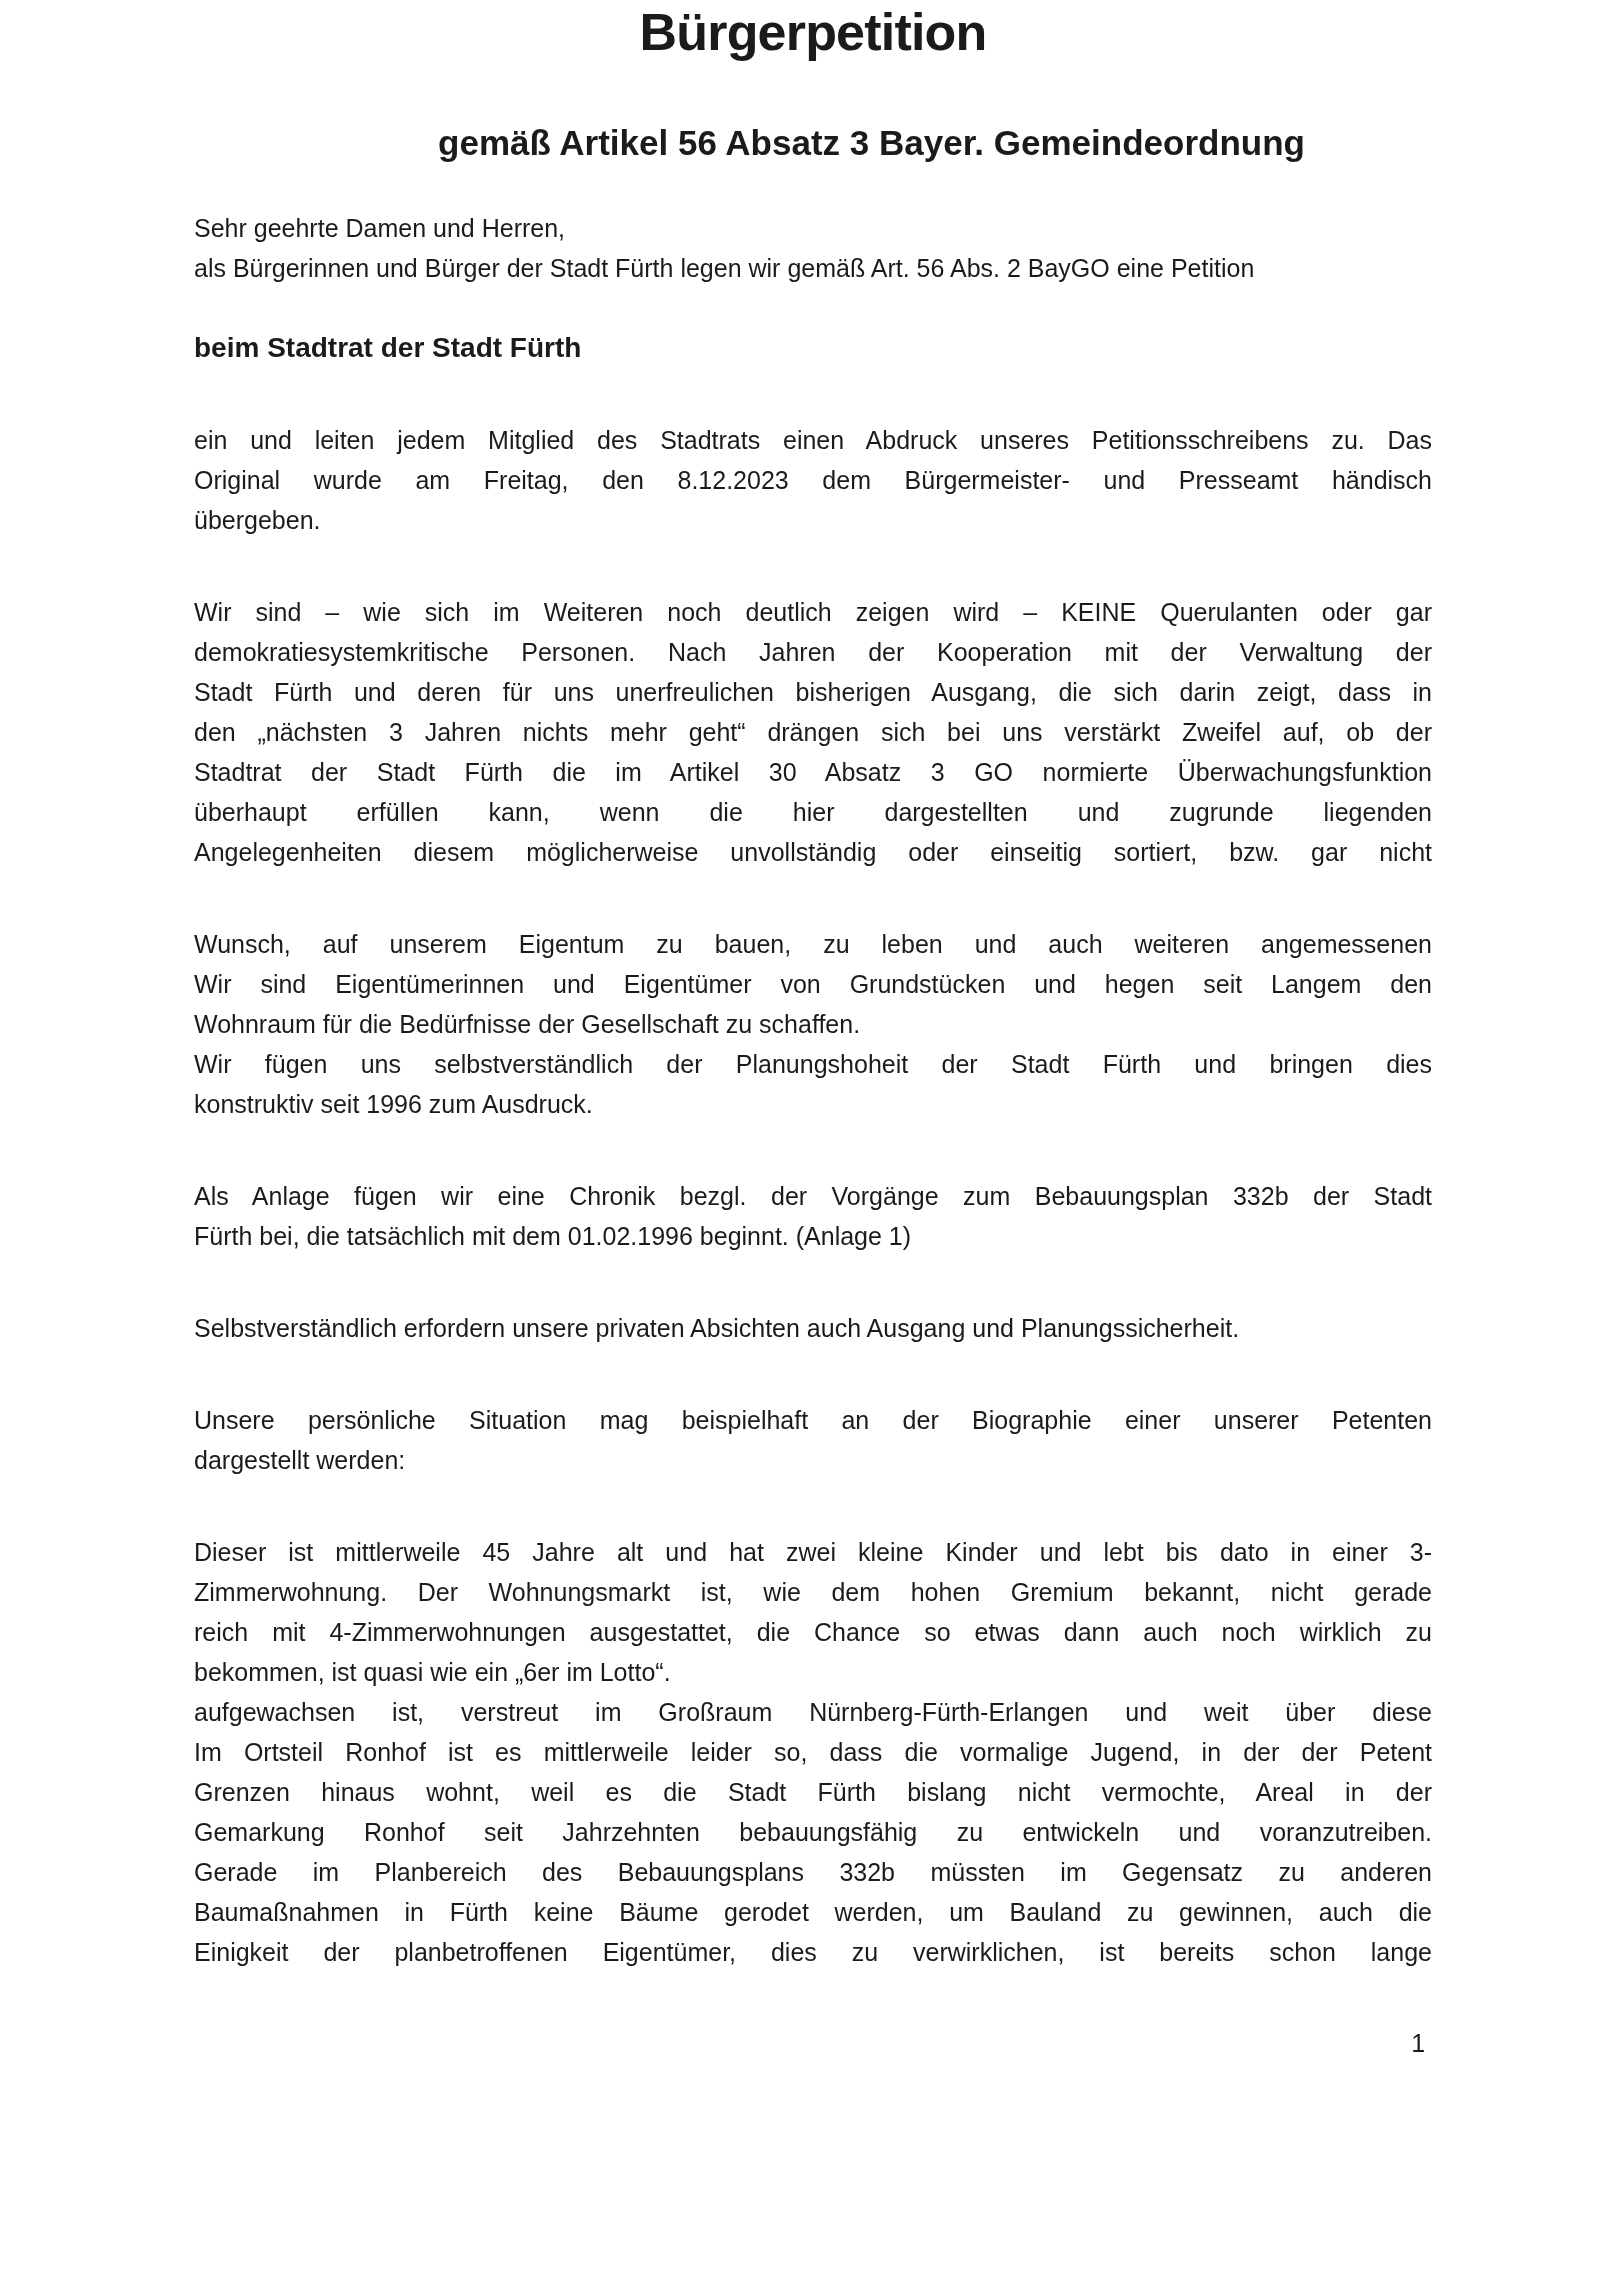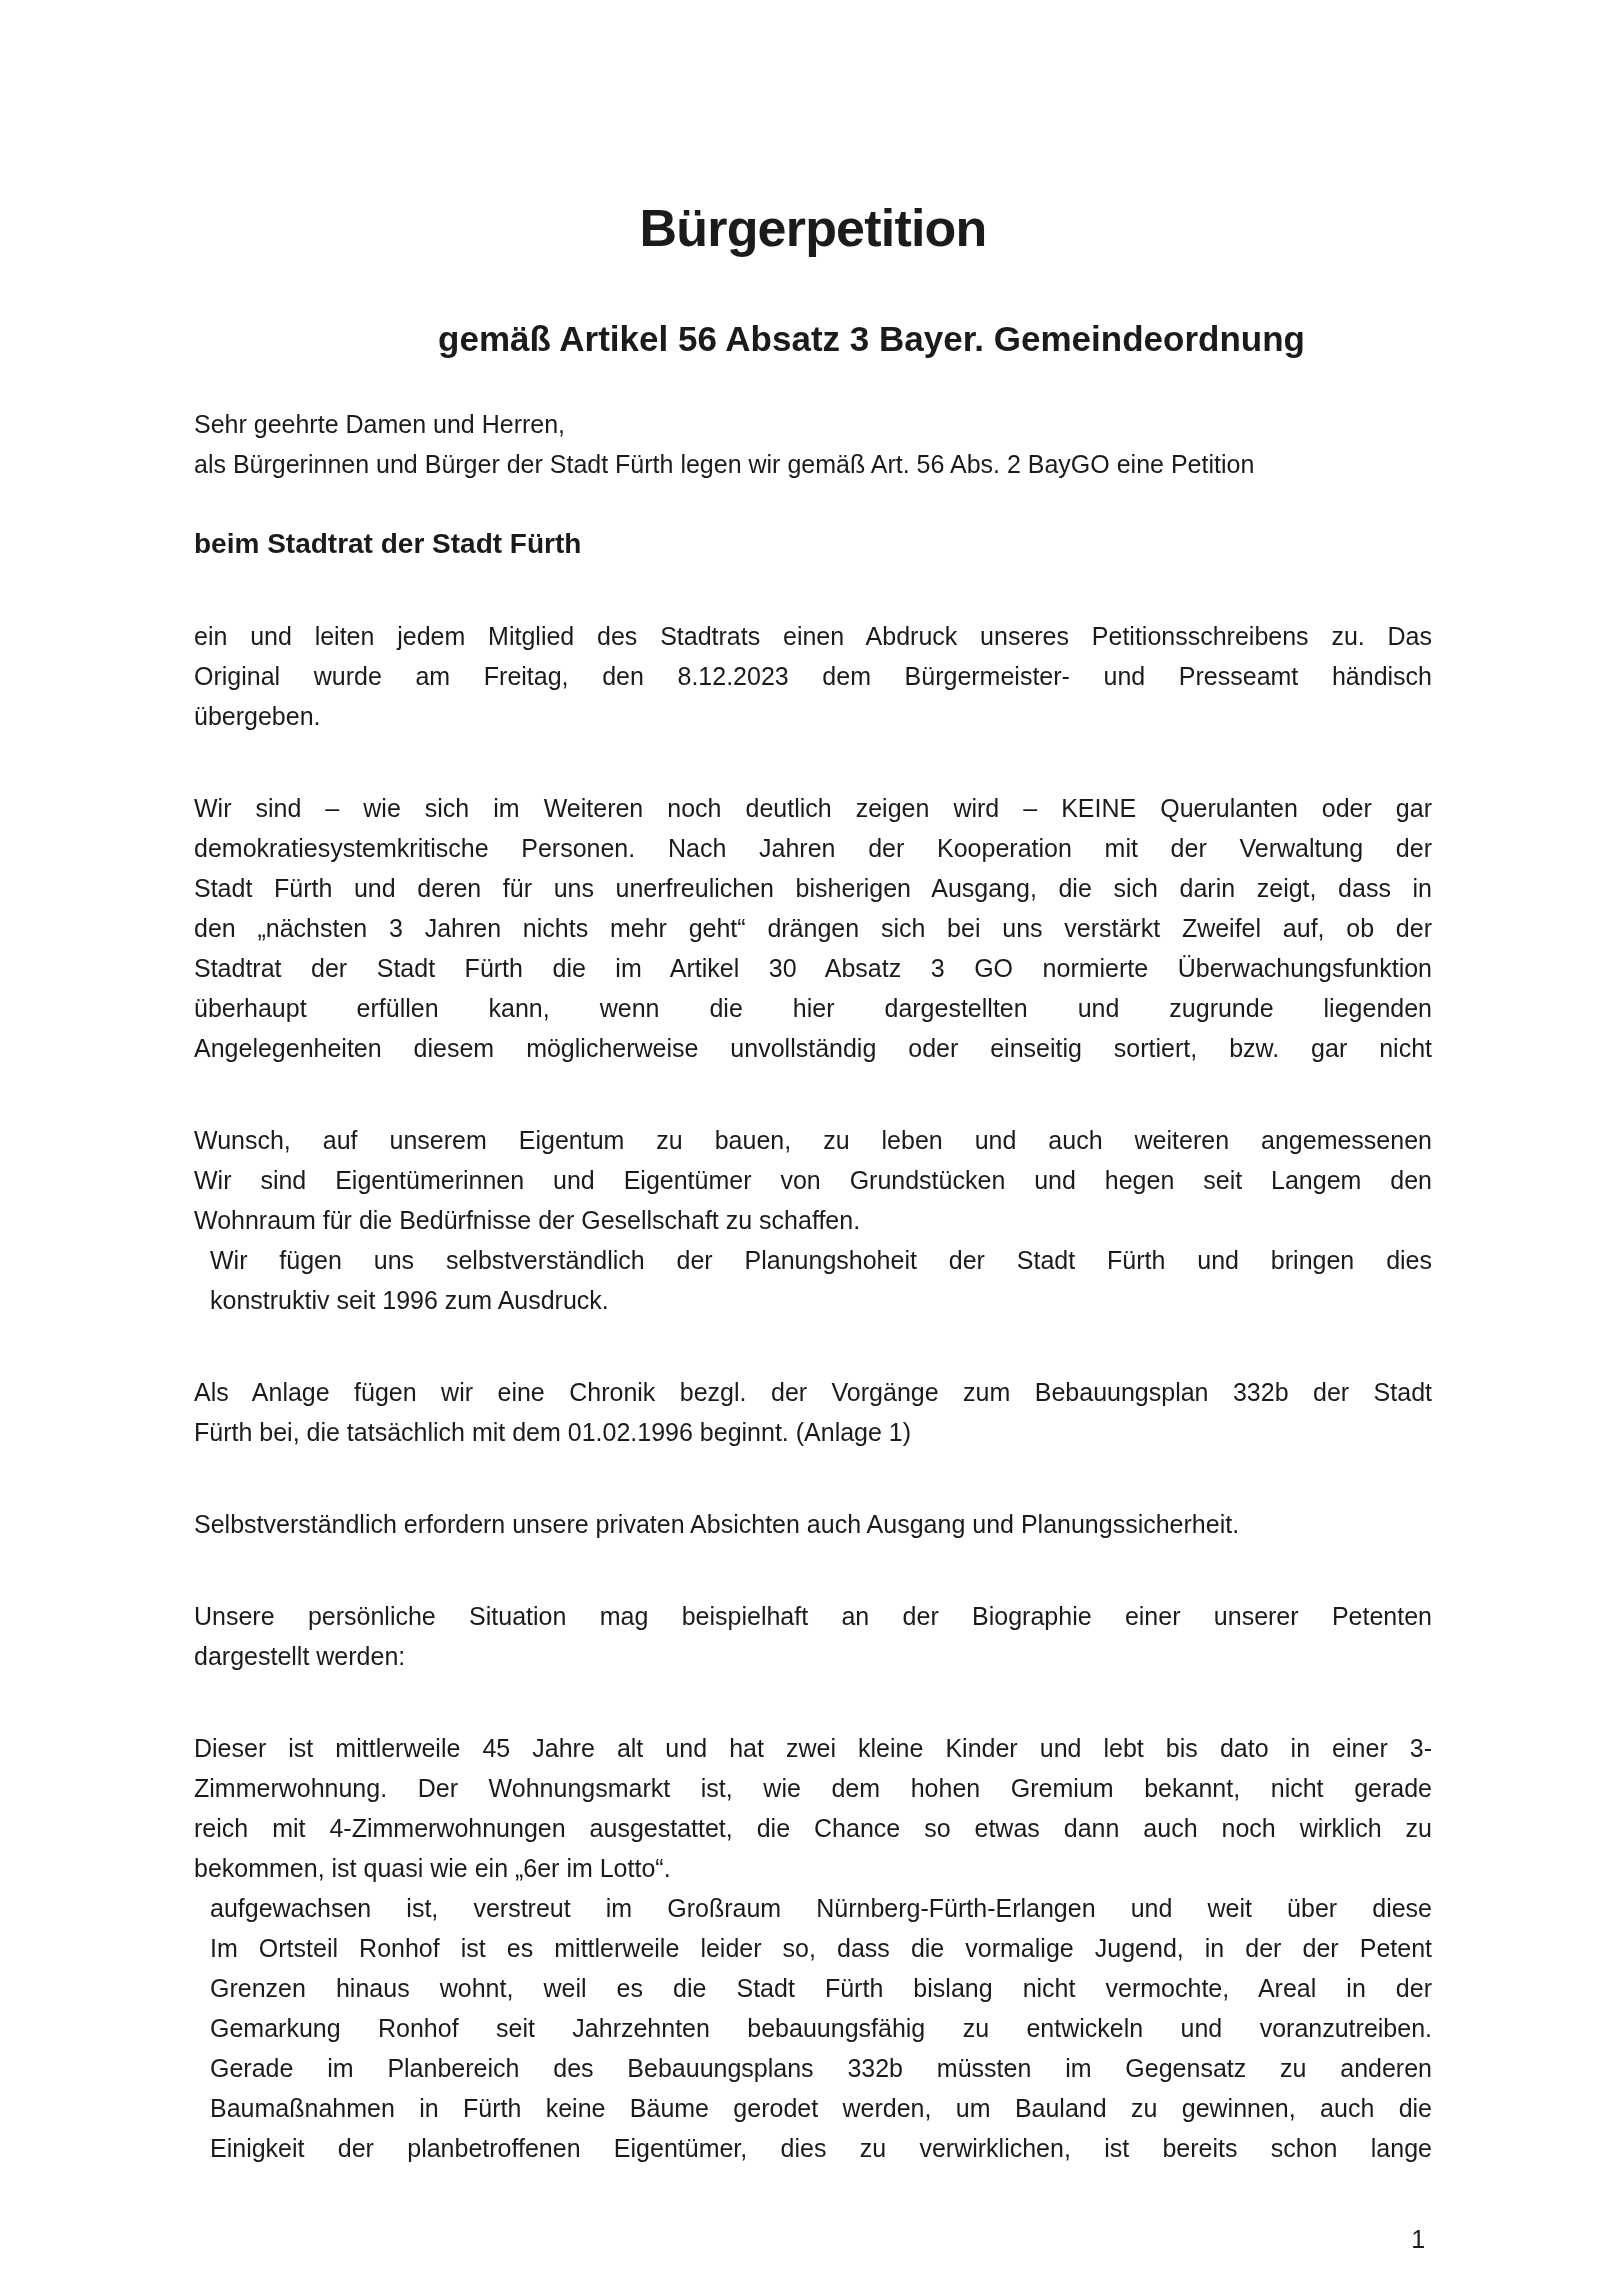--- a/index.html
+++ b/index.html
@@ -14,21 +14,20 @@
     background: #ffffff;
     color: #1b1b1b;
     font-family: "Liberation Sans", "DejaVu Sans", sans-serif;
     overflow: hidden;
   }
   .content {
     position: absolute;
     left: 194px;
     top: 0;
     width: 1238px;
-    padding-top: 196px;
   }
   .title {
     margin: 0;
     font-size: 52px;
     line-height: 64px;
     font-weight: bold;
     text-align: center;
     letter-spacing: -0.8px;
   }
   .subtitle {
@@ -38,21 +37,20 @@
     font-weight: bold;
     text-align: center;
   }
   .para {
     margin-top: 52px;
     font-size: 25px;
     line-height: 40px;
   }
   .para.flush {
     margin-top: 0;
-    margin-left: 16px;
   }
   .greeting {
     margin-top: 42px;
   }
   .center-heading {
     margin-top: 40px;
     font-size: 28px;
     line-height: 40px;
     font-weight: bold;
     text-align: left;

